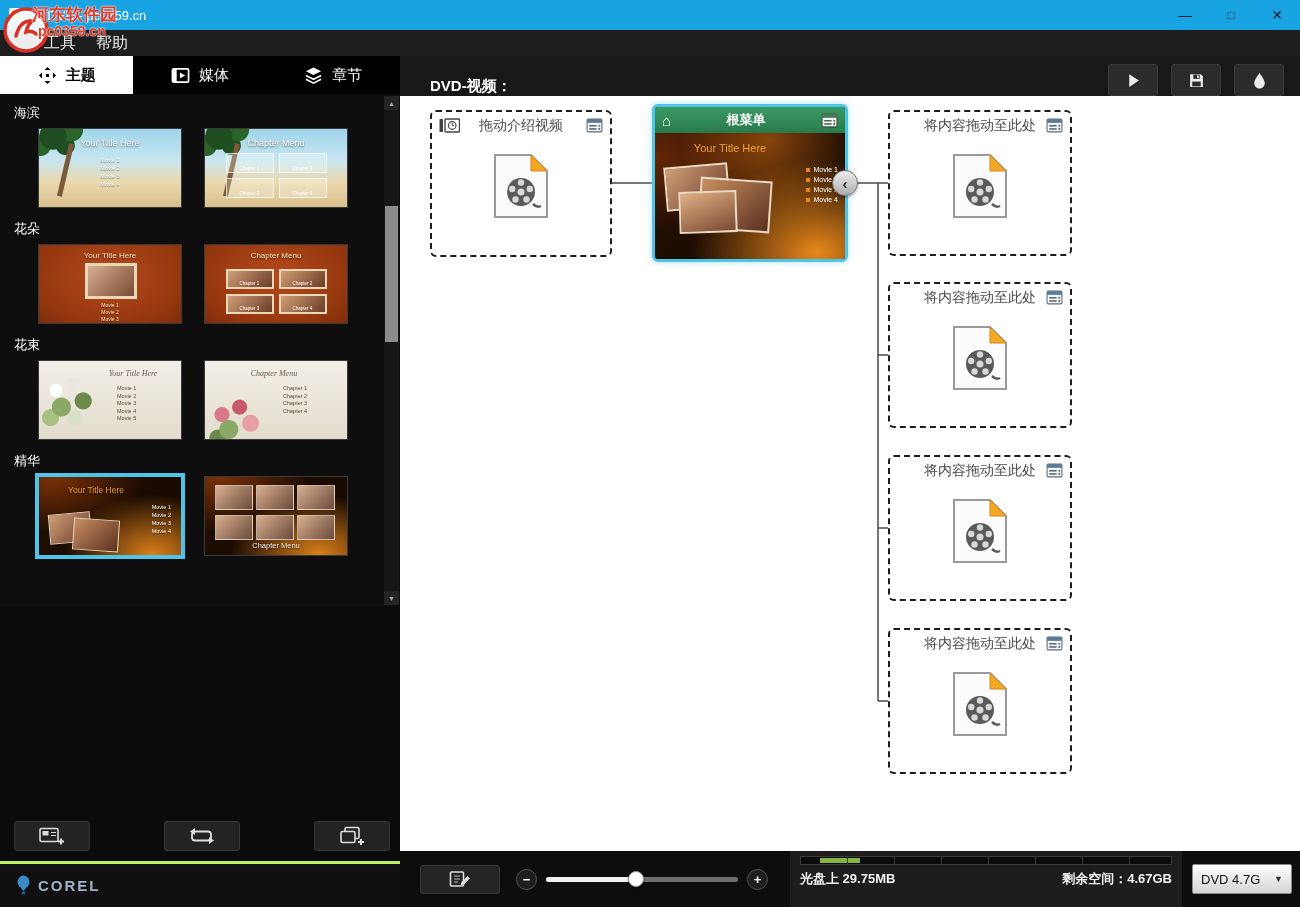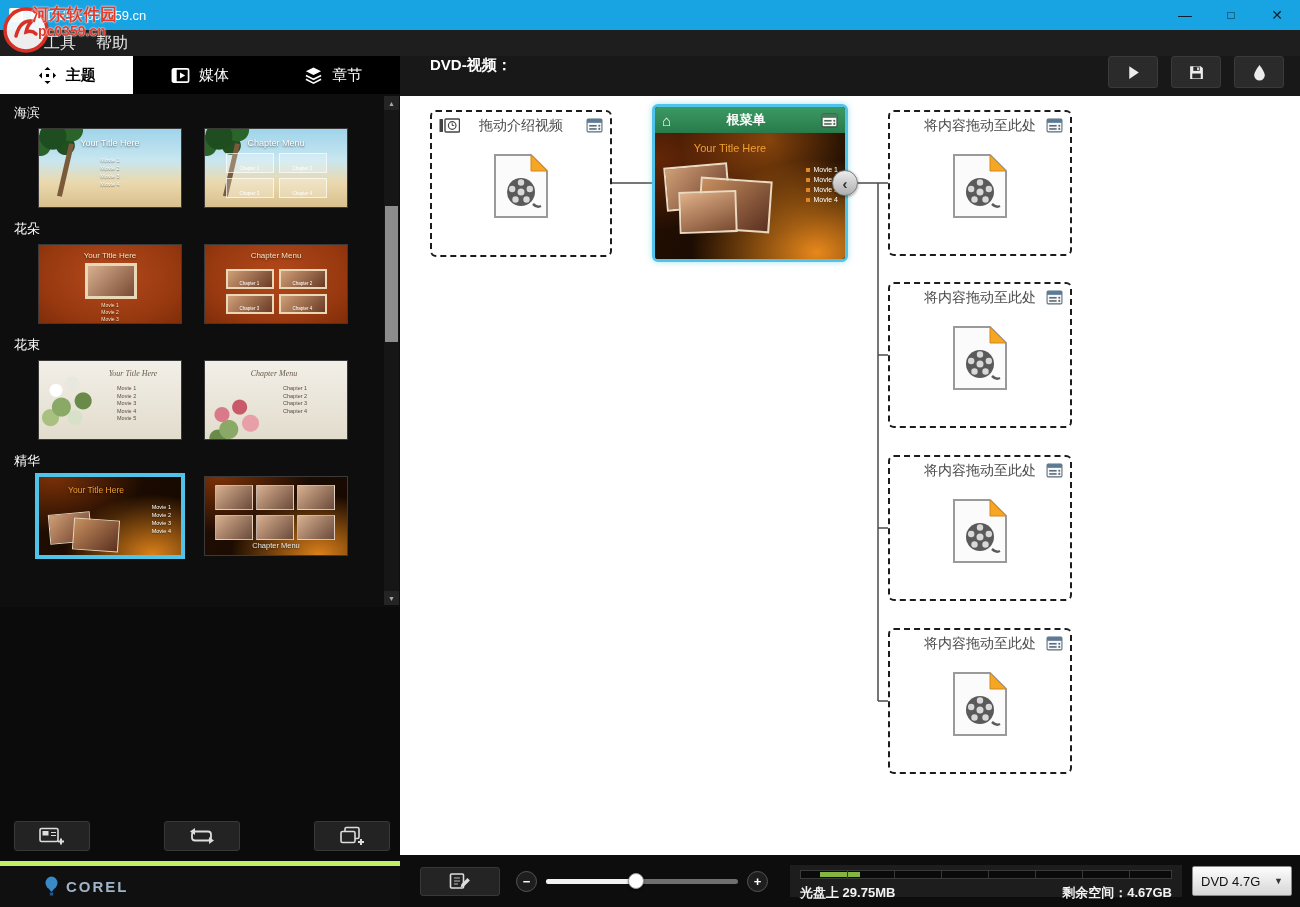--- a/index.html
+++ b/index.html
@@ -123,28 +123,28 @@
               background:#242424; color:#a8a8a8; font-size:7px; }
   .sb-track { flex:1; position:relative; }
   .sb-thumb { position:absolute; top:96px; left:1px; right:1px; height:136px; background:#8c8c8c; }
 
   
   .panel-spacer { flex:1; }
   .panel-buttons { flex:none; display:flex; justify-content:space-between; padding:0 10px 0 14px; margin-bottom:10px; }
   .panel-btn { width:76px; height:30px; background:#232323; border:1px solid #383838; border-radius:3px;
                display:flex; align-items:center; justify-content:center; }
   .panel-btn svg { width:26px; height:20px; }
-  .corel-bar { flex:none; height:46px; background:#101010; border-top:5px solid #bef264;
-               display:flex; align-items:center; padding-left:44px; gap:7px; }
+  .corel-bar { flex:none; height:46px; background:#101010; border-top:3px solid #bef264;
+               display:flex; align-items:center; padding-left:16px; gap:7px; }
   .corel-bar svg { width:15px; height:21px; }
   .corel-text { color:#9fb4c8; font-weight:bold; font-size:15px; letter-spacing:2px; }
 
   
   .main { flex:1; display:flex; flex-direction:column; min-width:0; }
-  .main-toolbar { flex:0 0 40px; background:#181818; display:flex; align-items:flex-start; padding-left:30px; }
+  .main-toolbar { flex:0 0 40px; background:#181818; display:flex; align-items:flex-end; padding-left:30px; }
   .dvd-label { color:#fff; font-size:15px; font-weight:bold; white-space:nowrap; }
   .dvd-title-input { margin-left:10px; width:210px; height:24px; font-size:13px; padding:0 6px;
                      border:1px solid #888; background:#fff; color:#222; }
   .mt-spacer { flex:1; }
   .mt-buttons { display:flex; gap:13px; margin-right:16px; }
   .mt-btn { width:50px; height:32px; background:#2b2b2b; border:1px solid #3a3a3a; border-radius:3px;
             display:flex; align-items:center; justify-content:center; }
   .mt-btn svg { width:17px; height:17px; }
 
   
@@ -198,21 +198,21 @@
               border-radius:3px; display:flex; align-items:center; justify-content:center; flex:none; }
   .edit-btn svg { width:22px; height:18px; }
   .zoom-group { display:flex; align-items:center; margin-left:16px; gap:9px; flex:none; }
   .zoom-btn { width:21px; height:21px; border-radius:50%; background:#1e1e1e; border:1px solid #555;
               color:#fff; font-size:13px; font-weight:bold; display:flex; align-items:center;
               justify-content:center; line-height:1; }
   .slider-track { width:192px; height:5px; background:#6f6f6f; border-radius:3px; position:relative; }
   .slider-fill { position:absolute; left:0; top:0; bottom:0; width:47%; background:#f2f2f2; border-radius:3px; }
   .slider-thumb { position:absolute; left:47%; top:50%; transform:translate(-50%,-50%); width:16px; height:16px;
                   border-radius:50%; background:#fff; border:1px solid #999; box-shadow:0 1px 2px rgba(0,0,0,.5); }
-  .status-panel { margin-left:22px; width:392px; height:32px; background:#1d1d1d; padding:5px 10px 0 10px; flex:none; }
+  .status-panel { margin-left:22px; width:392px; height:56px; background:#1d1d1d; padding:5px 10px 0 10px; flex:none; }
   .capacity-bar { height:9px; background:#0a0a0a; border:1px solid #3a3a3a; position:relative; overflow:hidden; }
   .capacity-fill { position:absolute; left:5%; width:11%; top:1px; bottom:1px; background:#86b440; }
   .capacity-bar::after { content:""; position:absolute; inset:0;
         background:repeating-linear-gradient(90deg, transparent 0 46px, #383838 46px 47px); }
   .status-texts { display:flex; justify-content:space-between; margin-top:5px; font-size:13px;
                   color:#f2f2f2; font-weight:bold; }
   .disc-select { margin-left:10px; width:100px; height:30px; background:linear-gradient(180deg,#fdfdfd,#d6d6d6);
                  border:1px solid #8a8a8a; border-radius:2px; display:flex; align-items:center;
                  justify-content:space-between; padding:0 8px; font-size:13px; color:#111; flex:none; }
   .dd-arrow { font-size:9px; color:#333; }

